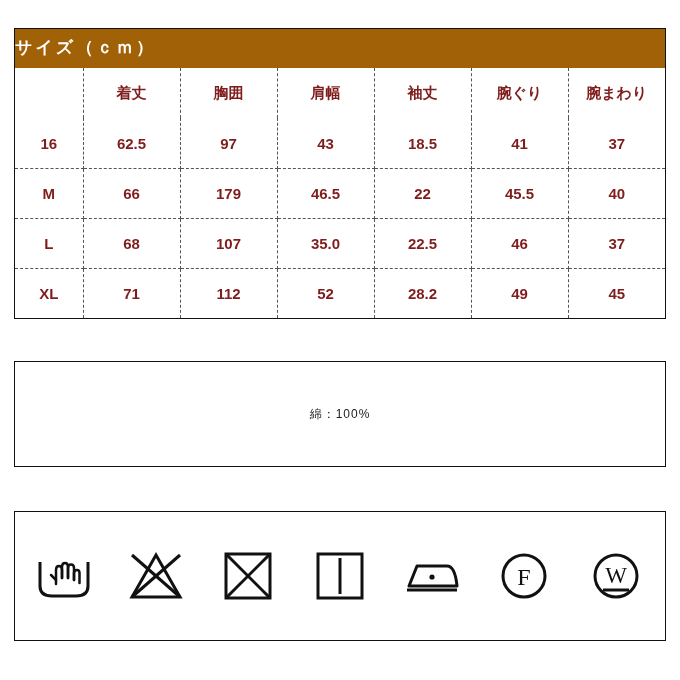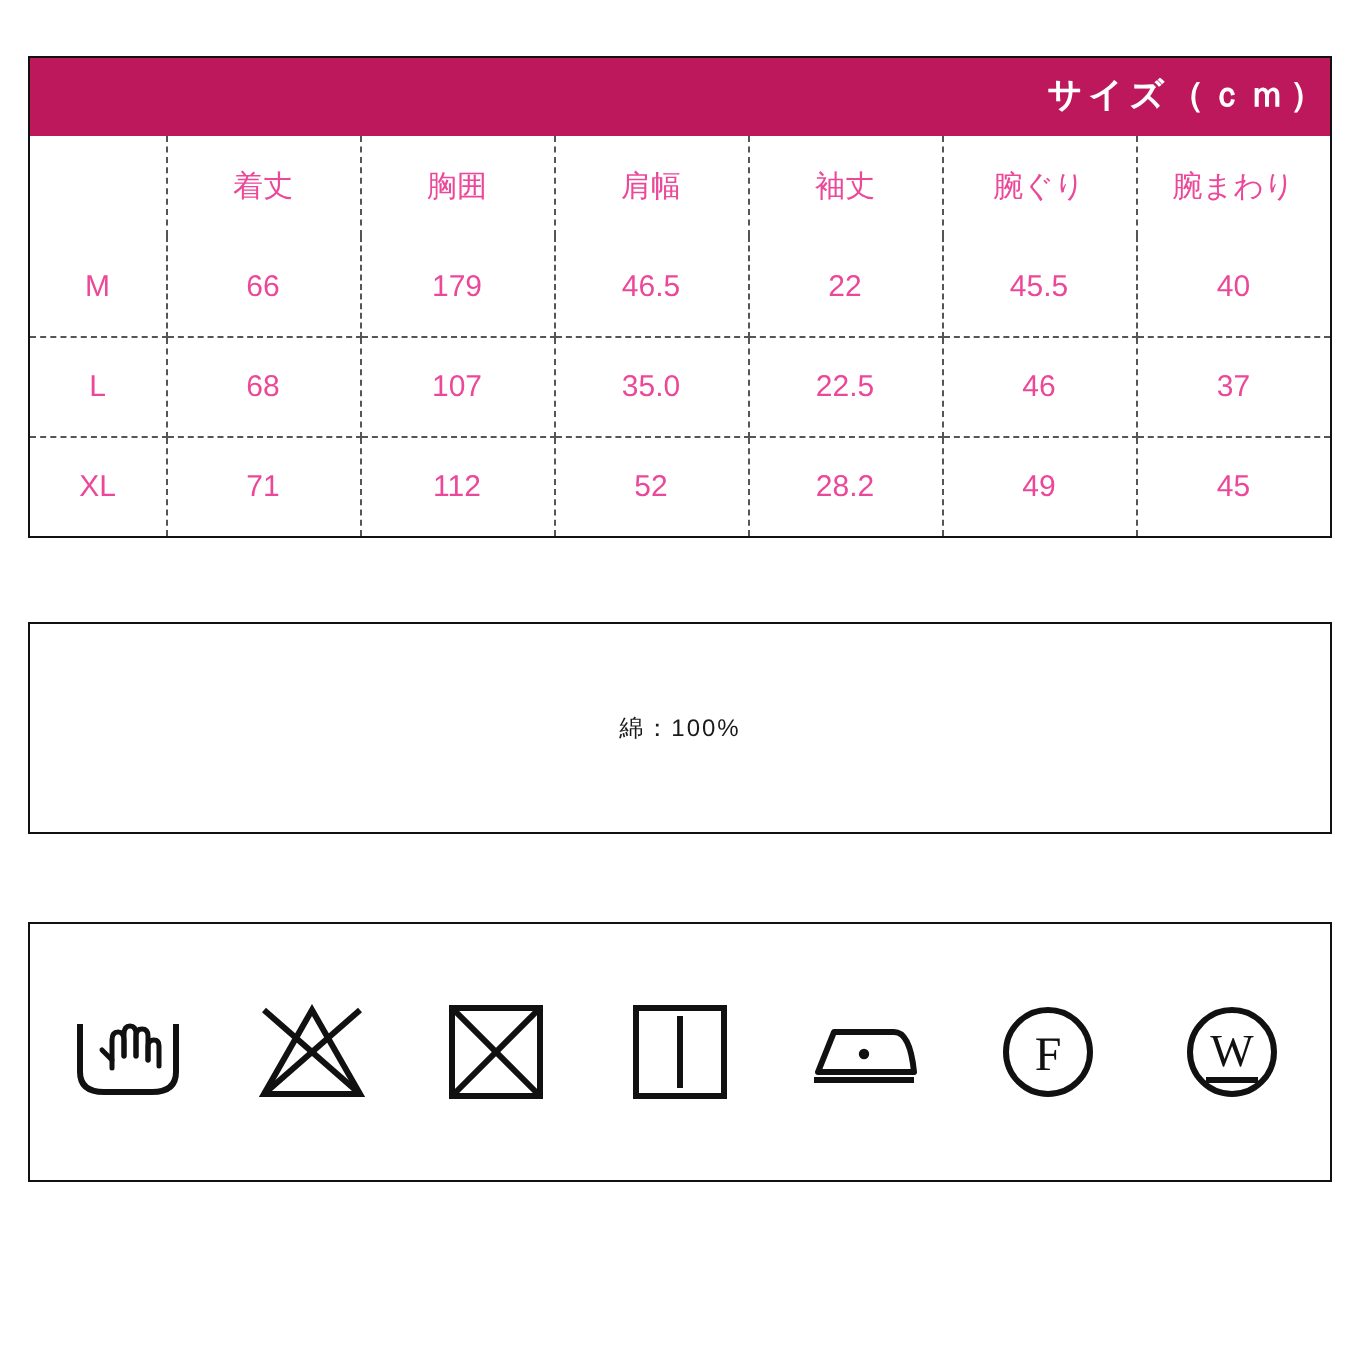--- a/index.html
+++ b/index.html
@@ -24,42 +24,42 @@
 
   
   .section {
     border: 1px solid #111111;
     box-sizing: border-box;
     width: 652px;
     margin: 0 auto;
     background: #ffffff;
   }
   .section-header {
-    background: #be185d;
+    background: #a16207;
     color: #ffffff;
-    text-align: right;
+    text-align: left;
     font-size: 17px;
     font-weight: bold;
     letter-spacing: 3px;
     padding: 9px 0 10px 0;
     line-height: 1.2;
   }
 
   
   table.size-table {
     width: 100%;
     border-collapse: collapse;
     table-layout: fixed;
   }
   table.size-table th,
   table.size-table td {
     text-align: center;
     font-size: 15px;
-    font-weight: normal;
-    color: #ec4899;
+    font-weight: bold;
+    color: #7f1d1d;
     height: 50px;
     border-right: 1px dashed #555555;
     border-bottom: 1px dashed #555555;
     box-sizing: border-box;
     padding: 0;
   }
   table.size-table tr th:last-child,
   table.size-table tr td:last-child {
     border-right: none;
   }
@@ -127,20 +127,29 @@
           <th class="corner"></th>
           <th>着丈</th>
           <th>胸囲</th>
           <th>肩幅</th>
           <th>袖丈</th>
           <th>腕ぐり</th>
           <th>腕まわり</th>
         </tr>
       </thead>
       <tbody>
+        <tr>
+          <th class="rowhead">16</th>
+          <td>62.5</td>
+          <td>97</td>
+          <td>43</td>
+          <td>18.5</td>
+          <td>41</td>
+          <td>37</td>
+        </tr>
         <tr>
           <th class="rowhead">M</th>
           <td>66</td>
           <td>179</td>
           <td>46.5</td>
           <td>22</td>
           <td>45.5</td>
           <td>40</td>
         </tr>
         <tr>

